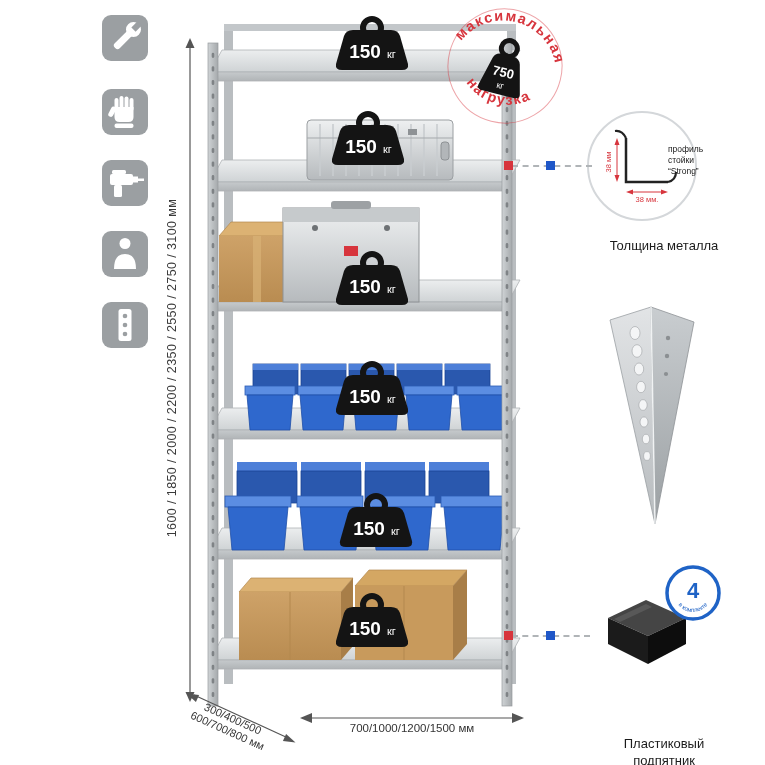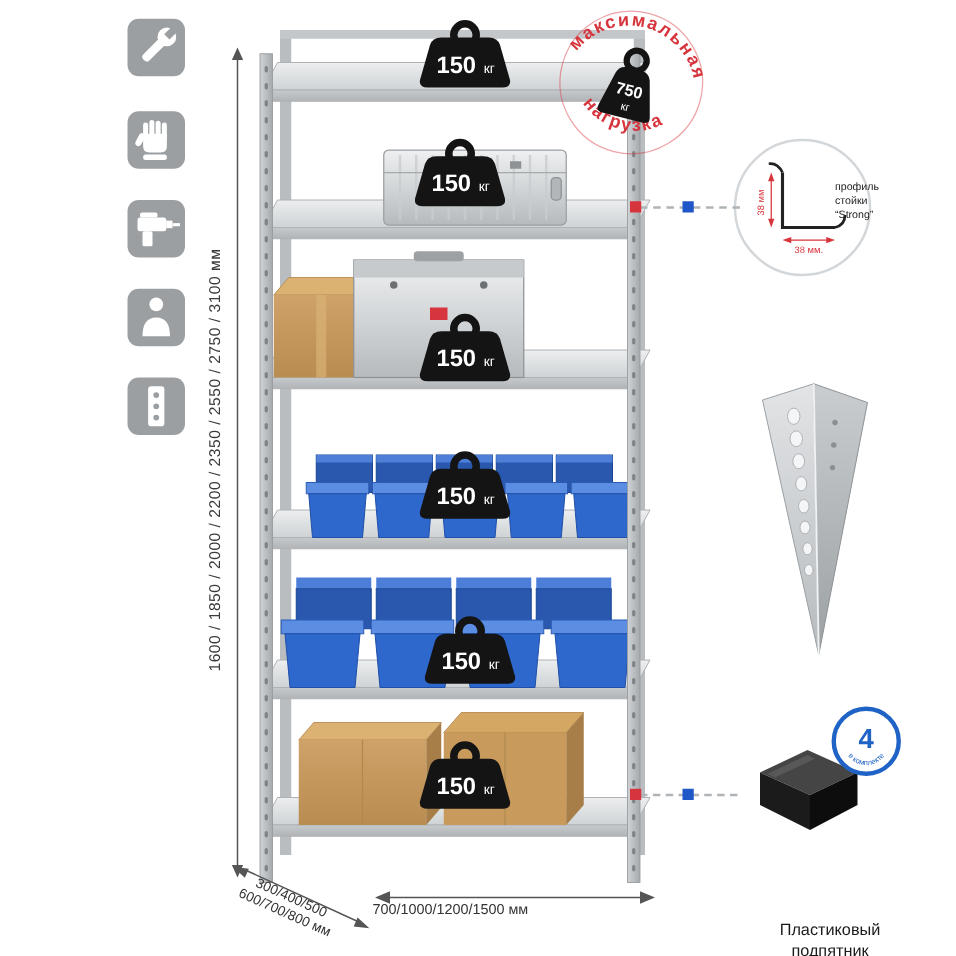--- a/index.html
+++ b/index.html
@@ -27,21 +27,21 @@
   .pc-label{font-size:8.5px;fill:#222}
   .caption{position:absolute;width:158px;text-align:center;font-size:13px;color:#1b1b1b;line-height:1.3;z-index:3}
   .corner-post{position:absolute;left:588px;top:298px;z-index:2}
   .plastic-foot{position:absolute;left:592px;top:578px;z-index:2}
   .count-badge{position:absolute;left:664px;top:564px;z-index:4}
   .cb-num{font-size:22px;font-weight:bold;fill:#1f63c6;text-anchor:middle}
   .cb-arc{font-size:6px;fill:#1f63c6;text-anchor:middle}
   .depth-dim{position:absolute;left:172px;top:688px;z-index:2}
   .depth-label{position:absolute;left:174px;top:712px;width:112px;text-align:center;font-size:11px;color:#333;line-height:1.2;transform:rotate(24deg);z-index:2}
   .width-dim{position:absolute;left:296px;top:706px;z-index:2}
-  .width-label{position:absolute;left:298px;top:722px;width:228px;text-align:left;font-size:11.5px;color:#333;z-index:2}
+  .width-label{position:absolute;left:298px;top:722px;width:228px;text-align:center;font-size:11.5px;color:#333;z-index:2}
 </style>
 </head>
 <body>
 
 <div id="stage">
 
   <div class="icon-box" style="top:15px">
     <svg width="46" height="46" viewBox="0 0 46 46">
       <g transform="rotate(45 23 23)">
         <circle cx="23" cy="11" r="7.5" fill="#fff"></circle>
@@ -309,20 +309,21 @@
     <text class="dim-red" x="25" y="54" transform="rotate(-90 25 54)">38 мм</text>
     <line x1="43" y1="84" x2="79" y2="84" stroke="#d7353d" stroke-width="1"></line>
     <polygon points="40,84 47,81.5 47,86.5" fill="#d7353d"></polygon>
     <polygon points="82,84 75,81.5 75,86.5" fill="#d7353d"></polygon>
     <text class="dim-red" x="61" y="94">38 мм.</text>
     <text class="pc-label" x="82" y="44">профиль</text>
     <text class="pc-label" x="82" y="55">стойки</text>
     <text class="pc-label" x="82" y="66">“Strong”</text>
   </svg>
   <div class="caption" style="left:585px;top:238px">
+    <span style="display:block">Толщина металла</span>
   </div>
 
   <svg class="corner-post" width="130" height="235" viewBox="0 0 130 235">
     <defs>
       <linearGradient id="gPL" x1="0" y1="0" x2="0" y2="1">
         <stop offset="0" stop-color="#e2e4e6"></stop>
           <stop offset="1" stop-color="#b7bbbe"></stop>
       </linearGradient>
       <linearGradient id="gPR" x1="0" y1="0" x2="0" y2="1">
         <stop offset="0" stop-color="#c9cdd0"></stop>

